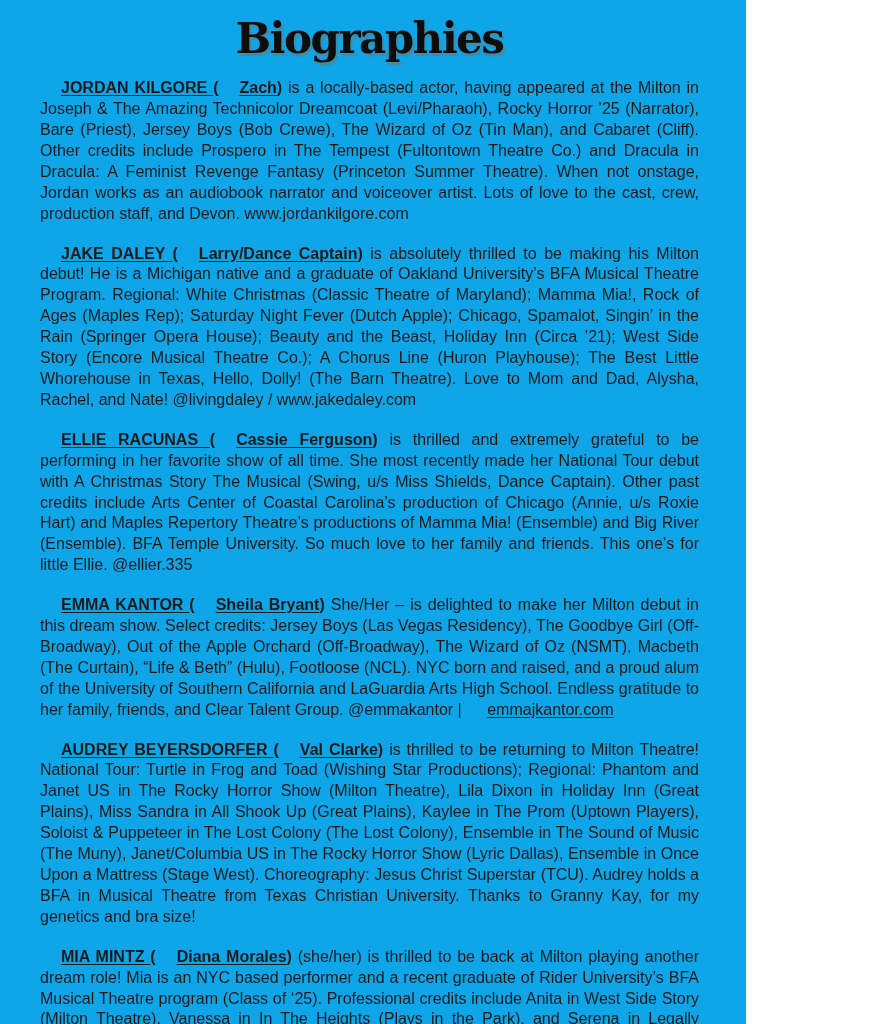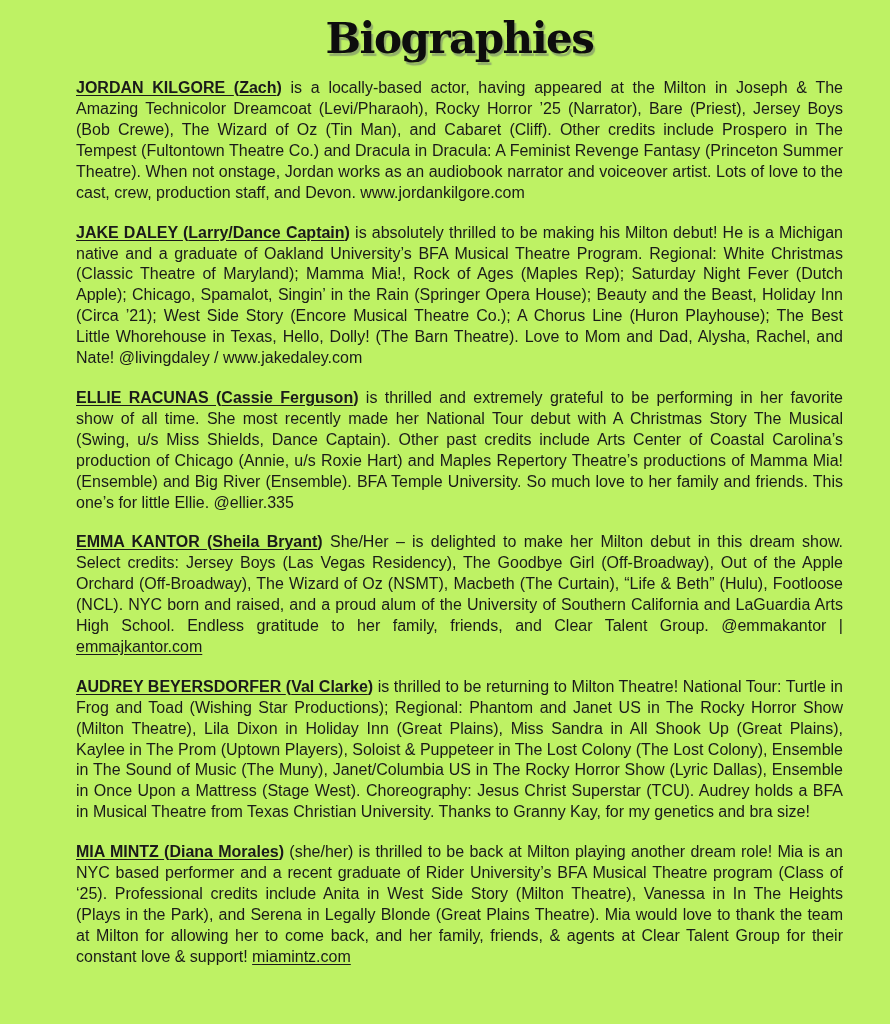--- a/index.html
+++ b/index.html
@@ -2,25 +2,25 @@
 <html><head>
 <meta charset="utf-8">
 <style>
   html, body {
     margin: 0;
     padding: 0;
     background: #ffffff;
   }
   .page {
     position: relative;
-    width: 890px;
+    width: 746px;
     height: 1024px;
     box-sizing: border-box;
-    background: #bef264;
-    padding: 16px 47px 0 76px;
+    background: #0ea5e9;
+    padding: 16px 47px 0 40px;
     overflow: hidden;
     font-family: "Liberation Sans", sans-serif;
     color: #1a1a1a;
   }
   h1.doc-title {
     margin: 0 0 16px 0;
     text-align: center;
     font-family: "DejaVu Serif", serif;
     font-weight: 700;
     font-size: 42px;
@@ -30,21 +30,21 @@
     text-shadow: 2px 3px 1px rgba(110, 120, 110, 0.55);
   }
   p.bio {
     margin: 0 0 19px 0;
     font-size: 16px;
     line-height: 20.9px;
     text-align: justify;
     color: #1a1a1a;
   }
   .b { font-weight: 700; }
-  .u { text-decoration: underline; text-underline-offset: 2px; }
+  .u { text-decoration: underline; text-underline-offset: 2px; margin-left: 21px; }
 </style>
 </head>
 <body>
 
 <div class="page">
   <h1 class="doc-title">Biographies</h1>
   <main>
       <p class="bio"><span class="b u">JORDAN KILGORE </span><span class="b">(</span><span class="b u">Zach</span><span class="b">) </span><span>is a locally-based actor, having appeared at the Milton in Joseph &amp; The Amazing Technicolor Dreamcoat (Levi/Pharaoh), Rocky Horror ’25 (Narrator), Bare (Priest), Jersey Boys (Bob Crewe), The Wizard of Oz (Tin Man), and Cabaret (Cliff). Other credits include Prospero in The Tempest (Fultontown Theatre Co.) and Dracula in Dracula: A Feminist Revenge Fantasy (Princeton Summer Theatre). When not onstage, Jordan works as an audiobook narrator and voiceover artist. Lots of love to  the cast, crew, production staff, and Devon. www.jordankilgore.com</span></p>
       <p class="bio"><span class="b u">JAKE DALEY </span><span class="b">(</span><span class="b u">Larry/Dance Captain</span><span class="b">) </span><span>is absolutely thrilled to be making his Milton debut! He is a Michigan native and a graduate of Oakland University’s BFA Musical Theatre Program. Regional: White Christmas (Classic Theatre of Maryland); Mamma Mia!, Rock of Ages (Maples Rep); Saturday Night Fever (Dutch Apple); Chicago, Spamalot, Singin’ in the Rain (Springer Opera House); Beauty and the Beast, Holiday Inn (Circa ’21); West Side Story (Encore Musical Theatre Co.); A Chorus Line (Huron Playhouse); The Best Little Whorehouse in Texas, Hello, Dolly! (The Barn Theatre). Love to Mom and Dad, Alysha, Rachel, and Nate! @livingdaley / www.jakedaley.com</span></p>
       <p class="bio"><span class="b u">ELLIE RACUNAS </span><span class="b">(</span><span class="b u">Cassie Ferguson</span><span class="b">) </span><span>is thrilled and extremely grateful to be performing in her favorite show of all time. She most recently made her National Tour debut with A Christmas Story The Musical (Swing, u/s Miss Shields, Dance Captain). Other past credits include Arts Center of Coastal Carolina’s production of Chicago (Annie, u/s Roxie Hart) and Maples Repertory Theatre’s productions of Mamma Mia! (Ensemble) and Big River (Ensemble). BFA Temple University. So much love to her family and friends. This one’s for little Ellie. @ellier.335</span></p>

